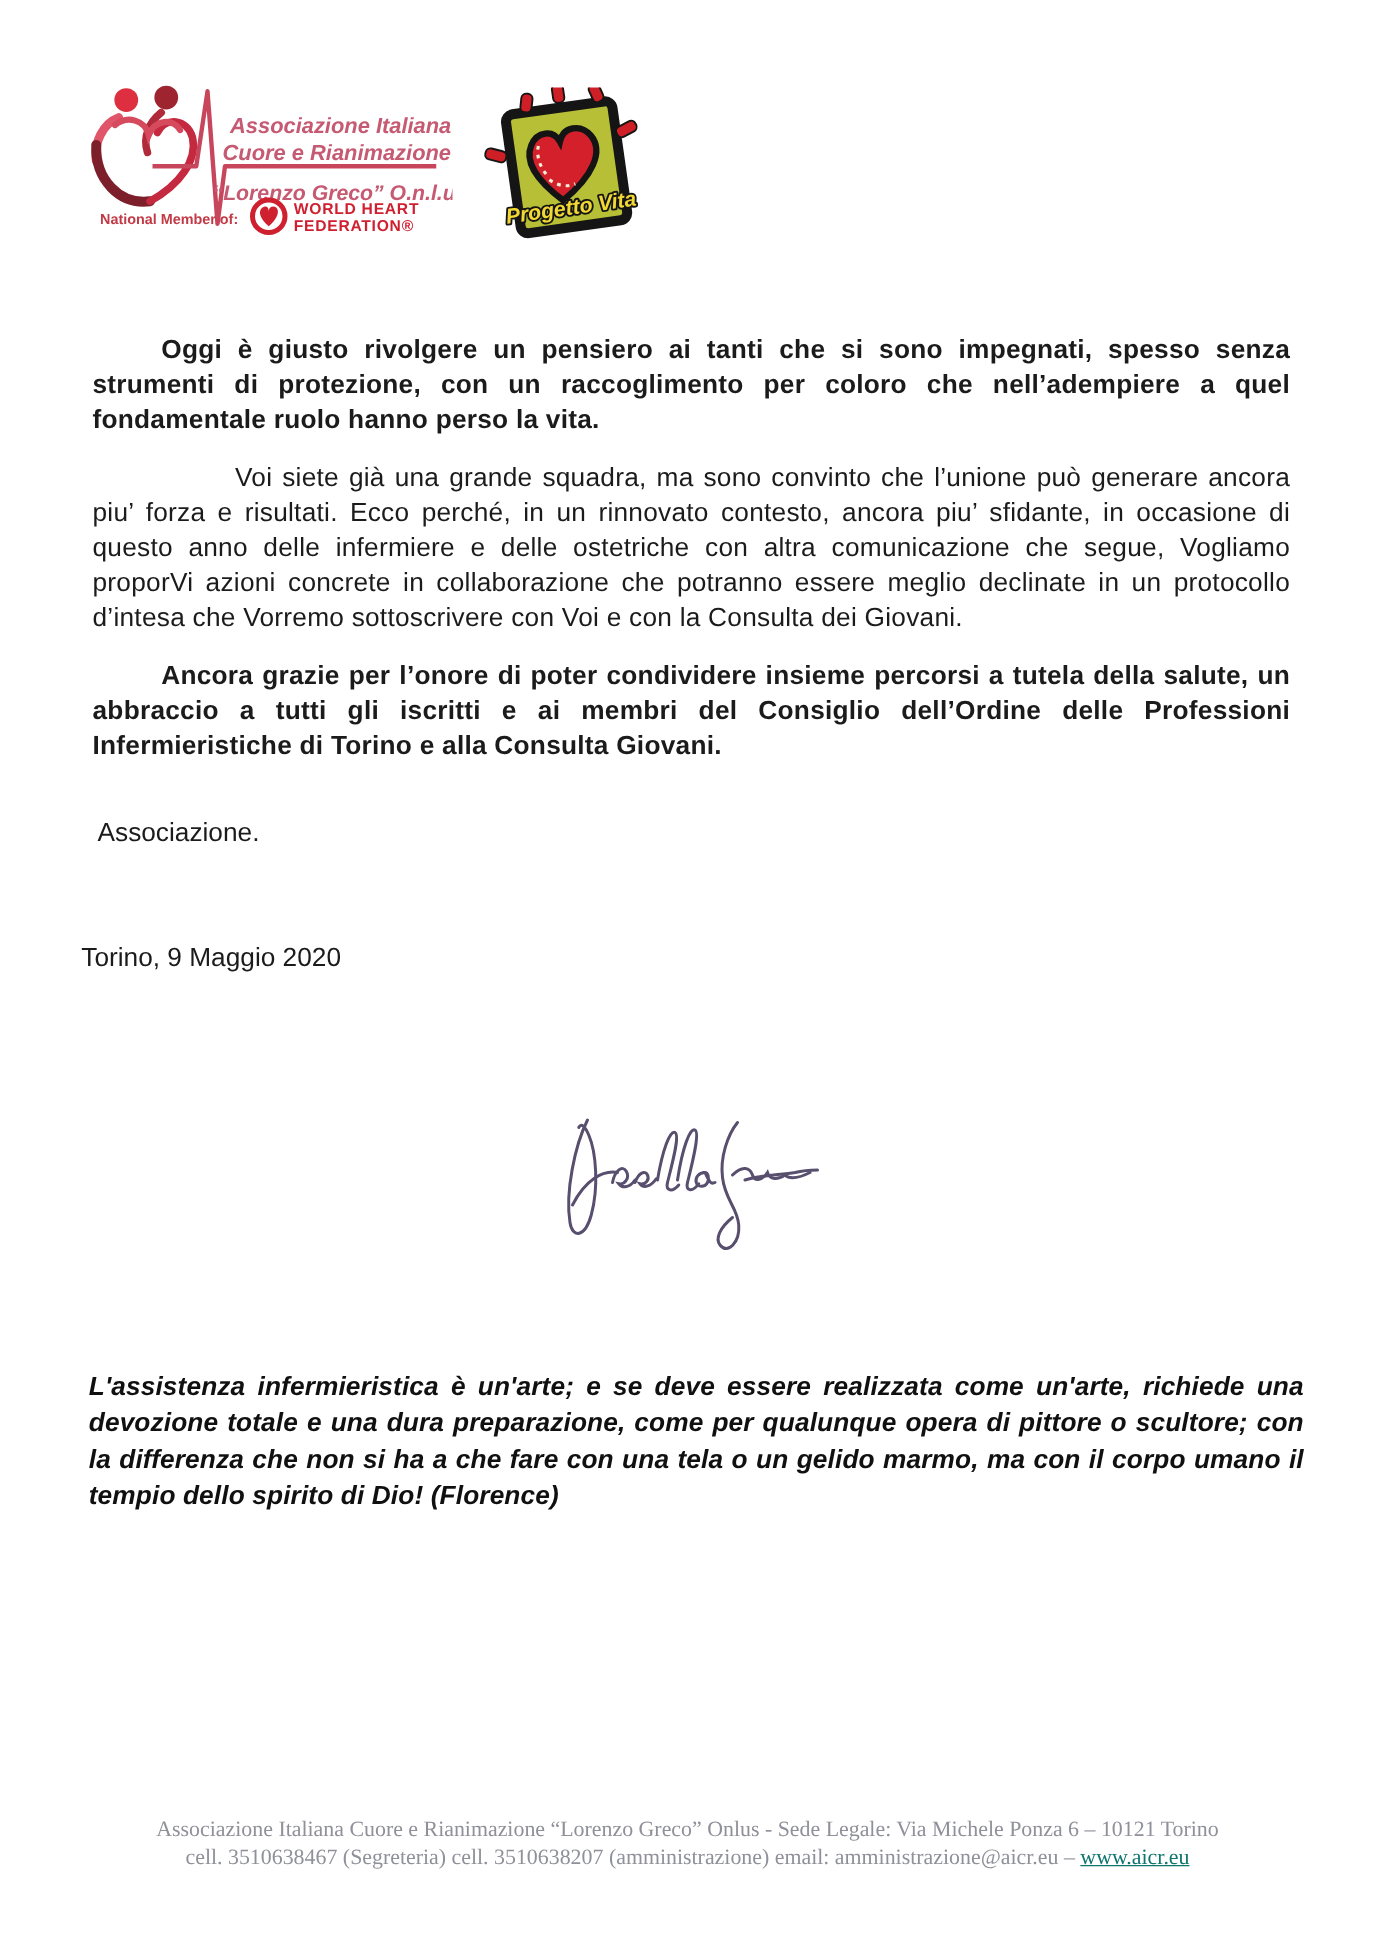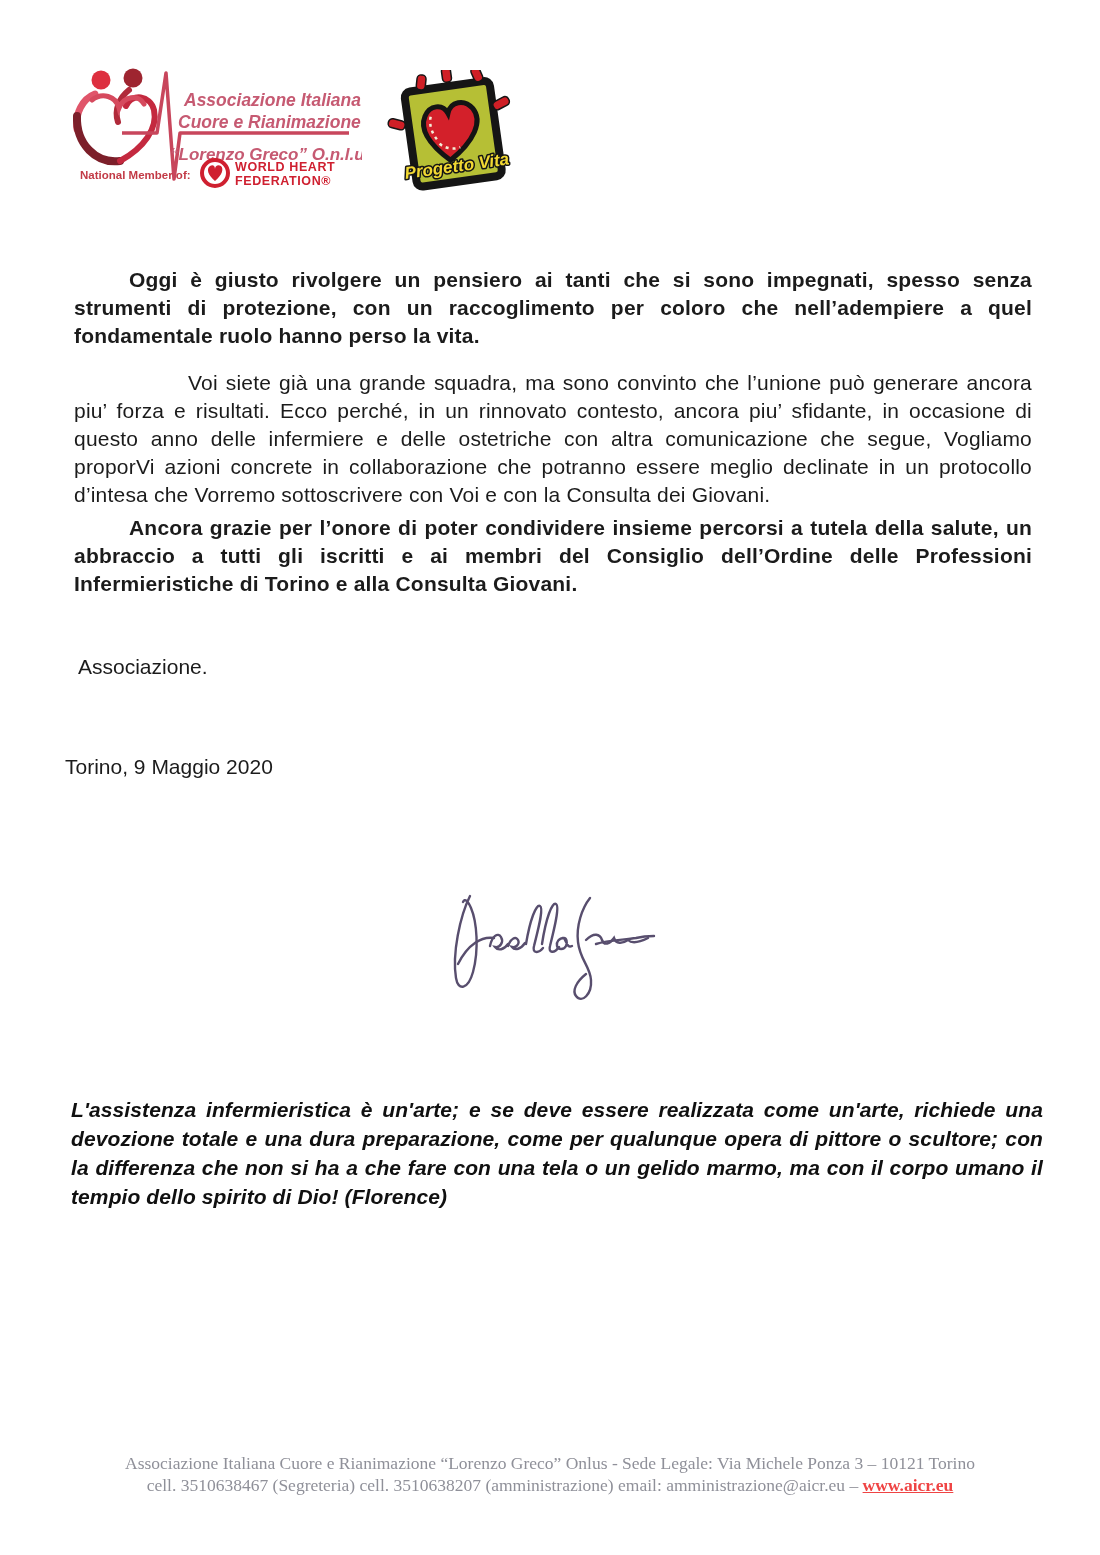--- a/index.html
+++ b/index.html
@@ -20,21 +20,21 @@
   .quote {
     left:66px; width:972px; margin:5px; font-size:21px; line-height:29px;
     font-weight:bold; font-style:italic; text-align:justify; color:#101010;
     letter-spacing:0.1px;
   }
   .footer {
     left:90px; width:920px; text-align:center;
     font-family:"Liberation Serif", serif;
     font-size:17.5px; line-height:22px; color:#8f9099;
   }
-  .site-link { color:#ef4444; font-weight:bold; text-decoration:underline; cursor:pointer;text-align:right; }
+  .site-link { color:#0f766e; font-weight:normal; text-decoration:underline; cursor:pointer;text-align:right; }
   svg text { font-family:"Liberation Sans", sans-serif; }
 </style>
 </head>
 <body>
 
 <div class="page">
 
   <header>
 
     <svg class="abs" style="left:72px; top:66px;" width="290" height="132" viewBox="0 0 290 132">
@@ -82,21 +82,21 @@
         <text x="66" y="102" text-anchor="middle" font-size="17" font-weight="bold" font-style="italic" fill="#f2d832" stroke="#141414" stroke-width="3" paint-order="stroke" stroke-linejoin="round">Progetto Vita</text>
       </g>
     </svg>
   </header>
 
   <main>
     <p class="abs col body ind1" style="top:266px;">Oggi è giusto rivolgere un pensiero ai tanti che si sono impegnati, spesso senza strumenti di protezione, con un raccoglimento per coloro che nell’adempiere a quel fondamentale ruolo hanno perso la vita.</p>
 
     <p class="abs col body ind2" style="top:369px;">Voi siete già una grande squadra, ma sono convinto che l’unione può generare ancora piu’ forza e risultati. Ecco perché, in un rinnovato contesto, ancora piu’ sfidante, in occasione di questo anno delle infermiere e delle ostetriche con altra comunicazione che segue, Vogliamo proporVi azioni concrete in collaborazione che potranno essere meglio declinate in un protocollo d’intesa che Vorremo sottoscrivere con Voi e con la Consulta dei Giovani.</p>
 
-    <p class="abs col body ind1" style="top:514px;">Ancora grazie per l’onore di poter condividere insieme percorsi a tutela della salute, un abbraccio a tutti gli iscritti e ai membri del Consiglio dell’Ordine delle Professioni Infermieristiche di Torino e alla Consulta Giovani.</p>
+    <p class="abs col body ind1" style="top:527px;">Ancora grazie per l’onore di poter condividere insieme percorsi a tutela della salute, un abbraccio a tutti gli iscritti e ai membri del Consiglio dell’Ordine delle Professioni Infermieristiche di Torino e alla Consulta Giovani.</p>
 
     <div class="abs plain" style="left:78px; top:653px;">Associazione.</div>
 
     <div class="abs plain" style="left:65px; top:753px;">Torino, 9 Maggio 2020</div>
 
     <div class="abs sign-block" style="top:802px;">
     </div>
 
     <svg class="abs" style="left:438px; top:874px;" width="235" height="145" viewBox="0 0 235 145">
       <g fill="none" stroke="#584e6e" stroke-width="2.4" stroke-linecap="round">
@@ -110,17 +110,17 @@
         <path d="M152,24 C144,34 138,52 140,68 C142,86 152,92 153,106 C154,120 144,130 138,122 C134,117 138,108 148,100"></path>
         <path d="M148,66 C156,58 162,60 164,66 C166,72 172,70 176,64 C178,70 184,70 190,66 C194,70 202,68 210,64"></path>
         <path d="M158,70 C170,66 186,66 198,64 C206,62 212,62 216,62"></path>
       </g>
     </svg>
 
     <p class="abs quote" style="top:1090px;">L'assistenza infermieristica è un'arte; e se deve essere realizzata come un'arte, richiede una devozione totale e una dura preparazione, come per qualunque opera di pittore o scultore; con la differenza che non si ha a che fare con una tela o un gelido marmo, ma con il corpo umano il tempio dello spirito di Dio! (Florence)</p>
   </main>
 
   <footer class="abs footer" style="top:1452px;">
-    <div>Associazione Italiana Cuore e Rianimazione “Lorenzo Greco” Onlus - Sede Legale: Via Michele Ponza 3 – 10121 Torino</div>
+    <div>Associazione Italiana Cuore e Rianimazione “Lorenzo Greco” Onlus - Sede Legale: Via Michele Ponza 6 – 10121 Torino</div>
     <div><span>cell. 3510638467 (Segreteria)  cell. 3510638207 (amministrazione)  email: amministrazione@aicr.eu – </span><a class="site-link">www.aicr.eu</a></div>
   </footer>
 
 </div>
 
 </body></html>

